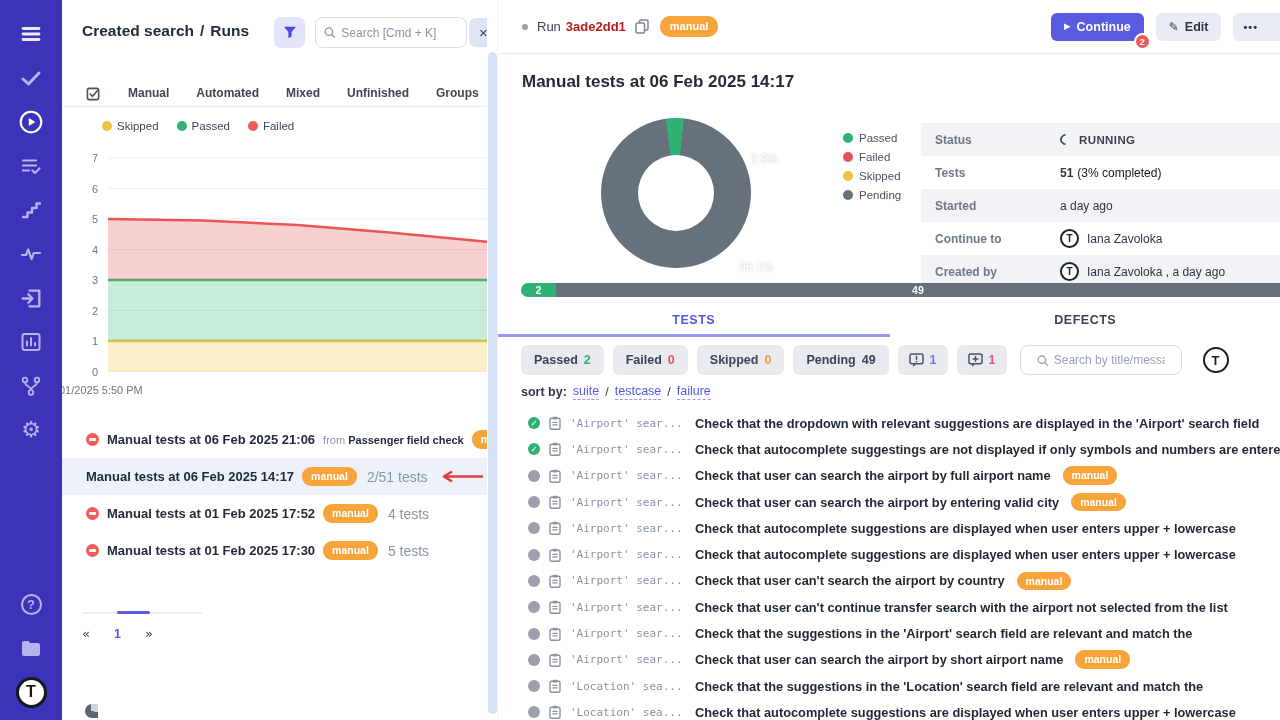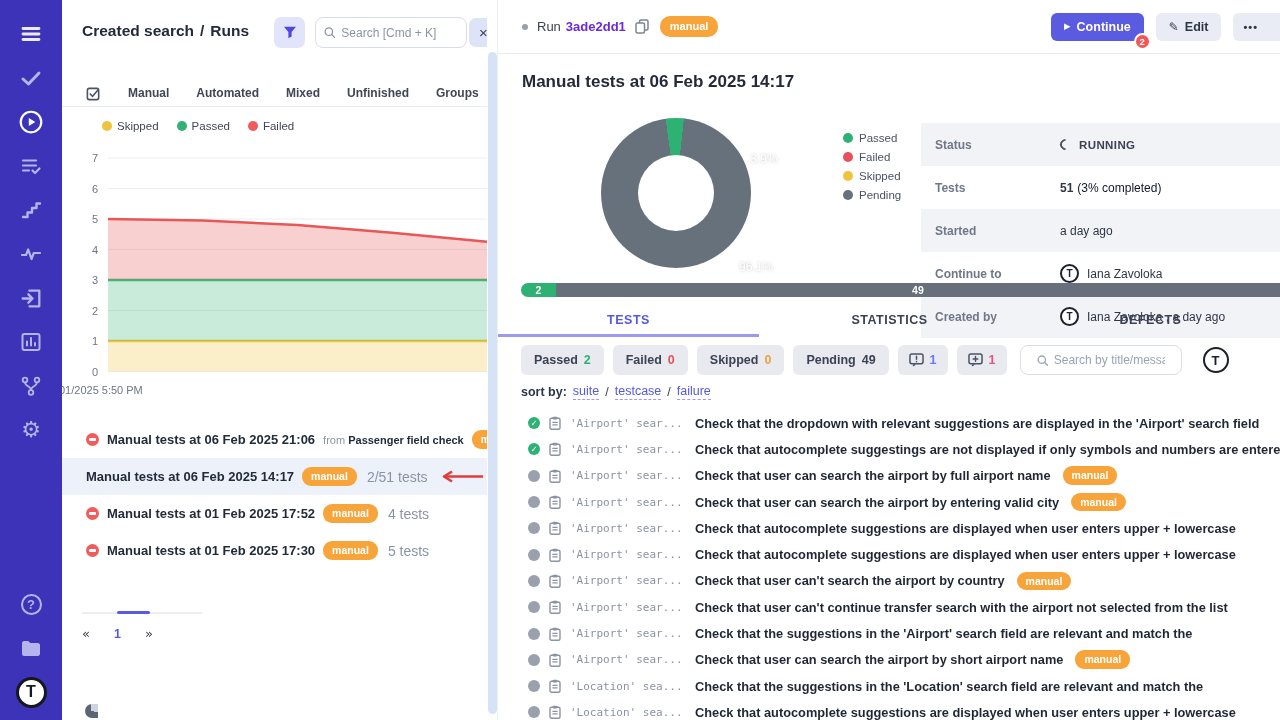--- a/index.html
+++ b/index.html
@@ -56,21 +56,21 @@
   .pg-current-mark{position:absolute;left:55px;top:611px;width:33px;height:3px;background:#5a5be0;border-radius:2px}
   .pagination{position:absolute;left:20px;top:626px;display:flex;align-items:center;gap:24px}
   .pg-btn{background:none;border:none;font-size:13px;color:#3a4254;cursor:pointer;font-family:"DejaVu Sans",sans-serif}
   .pg-num{background:none;border:none;font-size:12.5px;font-weight:bold;color:#5558e3;cursor:pointer}
 
   
   .right-panel{position:absolute;left:497px;top:0;width:783px;height:720px;background:#fff;overflow:hidden;border-left:1px solid #eef0f5}
   .topbar{position:relative;height:54px;border-bottom:1px solid #e9ecf2;display:flex;align-items:center;padding:0 12px 0 24px}
   .tb-dot{width:6px;height:6px;border-radius:50%;background:#98a0ae;margin-right:9px}
   .tb-run{font-size:13px;color:#3a4254;margin-right:5px}
-  .tb-id{font-size:13px;font-weight:bold;color:#6d28d9}
+  .tb-id{font-size:13px;font-weight:bold;color:#b91c1c}
   .copy-btn{background:none;border:none;margin-left:9px;cursor:pointer;display:flex;align-items:center}
   .topbar .badge-manual{font-size:11px;margin-left:11px;padding:3px 10px;border-radius:10px}
   .tb-spacer{flex:1}
   .btn{height:28px;border:none;border-radius:6px;font-size:12.5px;font-weight:bold;display:flex;align-items:center;gap:6px;padding:0 13px;cursor:pointer;font-family:"Liberation Sans",sans-serif}
   .btn.primary{background:#5a5be0;color:#fff;position:relative}
   .btn.primary .play{font-family:"DejaVu Sans",sans-serif;font-size:8.5px;line-height:1}
   .nbadge{position:absolute;right:-7px;bottom:-9px;width:17px;height:17px;background:#f25757;border:2px solid #fff;border-radius:50%;color:#fff;font-size:9.5px;font-weight:bold;display:flex;align-items:center;justify-content:center}
   .btn.light{background:#e9ebf5;color:#2e3646;margin-left:12px}
   .btn.light .pencil{font-family:"DejaVu Sans",sans-serif;font-size:12px}
   .btn.more{padding:0 10px;letter-spacing:1px;font-size:11px}
@@ -82,21 +82,21 @@
   .donut::after{content:"";position:absolute;inset:37px;background:#fff;border-radius:50%}
   .donut-label{position:absolute;color:#fff;font-size:12px;font-weight:normal;text-shadow:0 0 3px rgba(0,0,0,.25);z-index:2;width:70px;text-align:center}
   .dl-top{left:128px;top:34px}
   .dl-bottom{left:120px;top:142px}
   .donut-legend{position:absolute;left:345px;top:40px;display:flex;flex-direction:column;gap:7px}
   .dleg-item{display:flex;align-items:center;gap:6px;font-size:11.5px;color:#4a5264}
   .ldot{width:10px;height:10px;border-radius:50%}
   .ldot.green{background:#2eb273}.ldot.red{background:#e8505b}.ldot.yellow{background:#eec43e}.ldot.gray{background:#67717c}
 
   .info-table{position:absolute;left:423px;top:31px;width:360px}
-  .inf-row{height:43px;display:flex;align-items:center;padding:0 14px;font-size:12px}
+  .inf-row{height:33px;display:flex;align-items:center;padding:0 14px;font-size:12px}
   .inf-row.alt{background:#f1f3f7}
   .inf-label{width:125px;color:#6f7888;font-weight:bold;flex:0 0 auto}
   .inf-val{display:flex;align-items:center;gap:8px;color:#2e3646;white-space:nowrap}
   .running{font-size:11.5px;font-weight:bold;letter-spacing:.4px;color:#3a4254}
   .spinner{width:11px;height:11px;border:2px solid #4a5364;border-right-color:transparent;border-top-color:transparent;border-radius:50%;transform:rotate(45deg)}
   .muted{color:#0f172a}
   .tava{width:19px;height:19px;border:2px solid #1c2230;border-radius:50%;background:#fff;display:inline-flex;align-items:center;justify-content:center;font-size:10px;font-weight:bold;color:#1c2230;flex:0 0 auto}
 
   .progress{position:absolute;left:23px;top:283px;right:0;height:14px;display:flex;overflow:hidden;border-radius:7px 0 0 7px}
   .pg-green{background:#2eb273;color:#fff;font-size:10.5px;font-weight:bold;display:flex;align-items:center;justify-content:center}
@@ -428,21 +428,20 @@
     </div>
 
     <div class="progress">
       <div class="pg-green" id="pg-green" style="width: 4.6%;">2</div>
       <div class="pg-gray">49</div>
     </div>
 
     <div class="rtabs">
 
     <span class="rtab active">TESTS</span>
-        <span class="rtab">STATISTICS</span>
         <span class="rtab">DEFECTS</span>
       </div>
 
     <div class="chips-row">
       <span style="display:flex;gap:9px">
 
       <button class="chip">
             <span>Passed</span>
             <b class="cnt green">2</b>
           </button>

